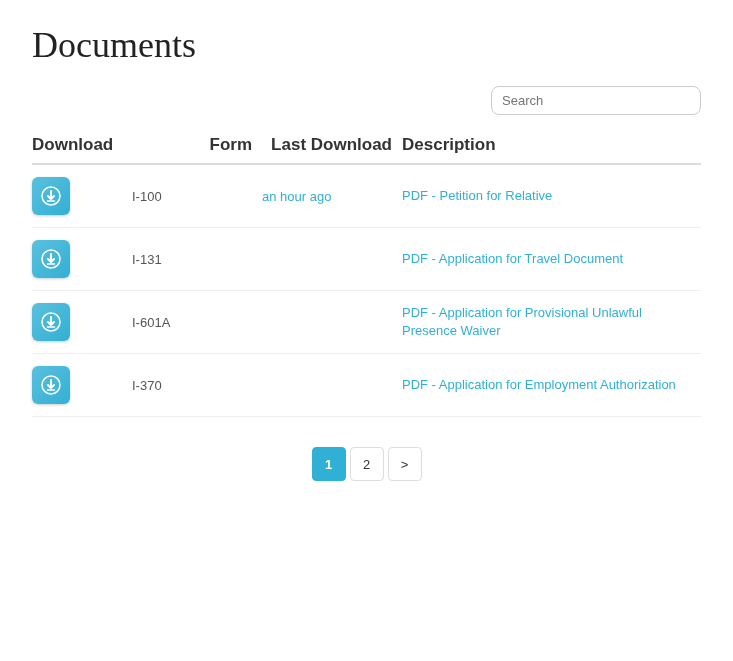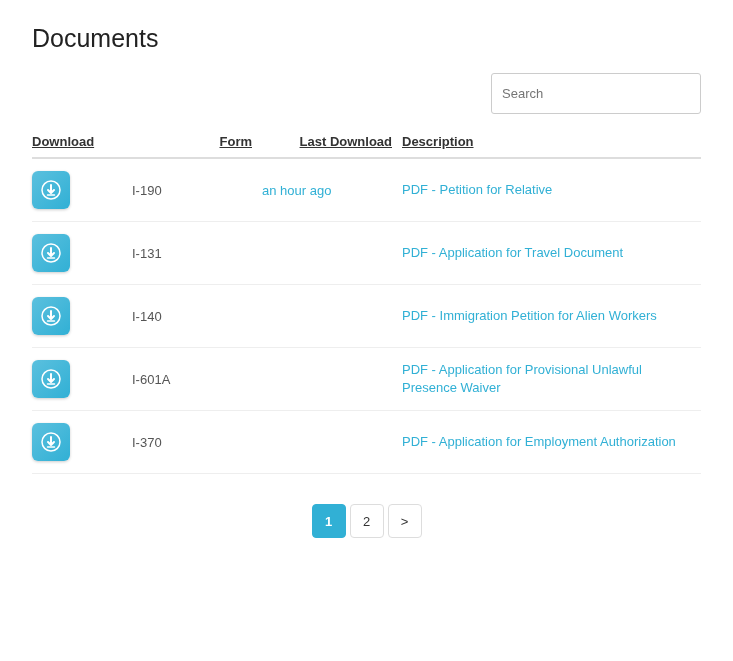--- a/index.html
+++ b/index.html
@@ -5,54 +5,54 @@
     * { box-sizing: border-box; margin: 0; padding: 0; }
     body {
       font-family: Arial, sans-serif;
       background: #fff;
       color: #333;
       padding: 24px 32px;
       width: 733px;
       min-height: 661px;
     }
     h1 {
-      font-size: 25px;
+      font-size: 36px;
       font-weight: 300;
       color: #222;
       margin-bottom: 20px;
+      font-family: Liberation Serif, serif;
     }
     .search-wrapper {
       display: flex;
       justify-content: flex-end;
       margin-bottom: 12px;
     }
     .search-input {
       border: 1px solid #ccc;
-      border-radius: 3px;
-      padding: 12px 10px;
+      border-radius: 8px;
+      padding: 6px 10px;
       width: 210px;
       font-size: 13px;
       color: #555;
       outline: none;
     }
     table {
       width: 100%;
       border-collapse: collapse;
       font-size: 13px;
     }
     thead tr {
       border-bottom: 2px solid #ddd;
     }
     thead th {
       text-align: left;
       padding: 8px 10px 8px 0;
       font-weight: 700;
       color: #333;
-      font-size: 13px;
-      text-decoration: underline;
+      font-size: 17px;
     }
     thead th.col-download { width: 100px; }
     thead th.col-form { width: 130px; text-align: right; }
     thead th.col-lastdownload { width: 140px; text-align: right; }
     thead th.col-description { width: auto; }
     tbody tr {
       border-bottom: 1px solid #eee;
     }
     tbody td {
       padding: 12px 10px 12px 0;
@@ -134,49 +134,36 @@
   <tbody id="table-body">
   <tr>
         <td class="col-download"><button class="download-btn">
             <svg width="20" height="20" viewBox="0 0 20 20" fill="none" xmlns="http://www.w3.org/2000/svg">
       <circle cx="10" cy="10" r="9" stroke="white" stroke-width="1.5" fill="none"></circle>
       <line x1="10" y1="5" x2="10" y2="12" stroke="white" stroke-width="2" stroke-linecap="round"></line>
       <polyline points="7,10 10,13 13,10" stroke="white" stroke-width="2" fill="none" stroke-linecap="round" stroke-linejoin="round"></polyline>
       <line x1="6.5" y1="15" x2="13.5" y2="15" stroke="white" stroke-width="1.5" stroke-linecap="round"></line>
     </svg>
           </button></td>
-        <td class="form-cell">I-190</td>
+        <td class="form-cell">I-100</td>
         <td class="last-download-cell">an hour ago</td>
         <td class="description-cell">PDF - Petition for Relative</td>
       </tr>
       <tr>
         <td class="col-download"><button class="download-btn">
             <svg width="20" height="20" viewBox="0 0 20 20" fill="none" xmlns="http://www.w3.org/2000/svg">
       <circle cx="10" cy="10" r="9" stroke="white" stroke-width="1.5" fill="none"></circle>
       <line x1="10" y1="5" x2="10" y2="12" stroke="white" stroke-width="2" stroke-linecap="round"></line>
       <polyline points="7,10 10,13 13,10" stroke="white" stroke-width="2" fill="none" stroke-linecap="round" stroke-linejoin="round"></polyline>
       <line x1="6.5" y1="15" x2="13.5" y2="15" stroke="white" stroke-width="1.5" stroke-linecap="round"></line>
     </svg>
           </button></td>
         <td class="form-cell">I-131</td>
         <td class="last-download-cell"></td>
         <td class="description-cell">PDF - Application for Travel Document</td>
-      </tr>
-      <tr>
-        <td class="col-download"><button class="download-btn">
-            <svg width="20" height="20" viewBox="0 0 20 20" fill="none" xmlns="http://www.w3.org/2000/svg">
-      <circle cx="10" cy="10" r="9" stroke="white" stroke-width="1.5" fill="none"></circle>
-      <line x1="10" y1="5" x2="10" y2="12" stroke="white" stroke-width="2" stroke-linecap="round"></line>
-      <polyline points="7,10 10,13 13,10" stroke="white" stroke-width="2" fill="none" stroke-linecap="round" stroke-linejoin="round"></polyline>
-      <line x1="6.5" y1="15" x2="13.5" y2="15" stroke="white" stroke-width="1.5" stroke-linecap="round"></line>
-    </svg>
-          </button></td>
-        <td class="form-cell">I-140</td>
-        <td class="last-download-cell"></td>
-        <td class="description-cell">PDF - Immigration Petition for Alien Workers</td>
       </tr>
       <tr>
         <td class="col-download"><button class="download-btn">
             <svg width="20" height="20" viewBox="0 0 20 20" fill="none" xmlns="http://www.w3.org/2000/svg">
       <circle cx="10" cy="10" r="9" stroke="white" stroke-width="1.5" fill="none"></circle>
       <line x1="10" y1="5" x2="10" y2="12" stroke="white" stroke-width="2" stroke-linecap="round"></line>
       <polyline points="7,10 10,13 13,10" stroke="white" stroke-width="2" fill="none" stroke-linecap="round" stroke-linejoin="round"></polyline>
       <line x1="6.5" y1="15" x2="13.5" y2="15" stroke="white" stroke-width="1.5" stroke-linecap="round"></line>
     </svg>
           </button></td>

